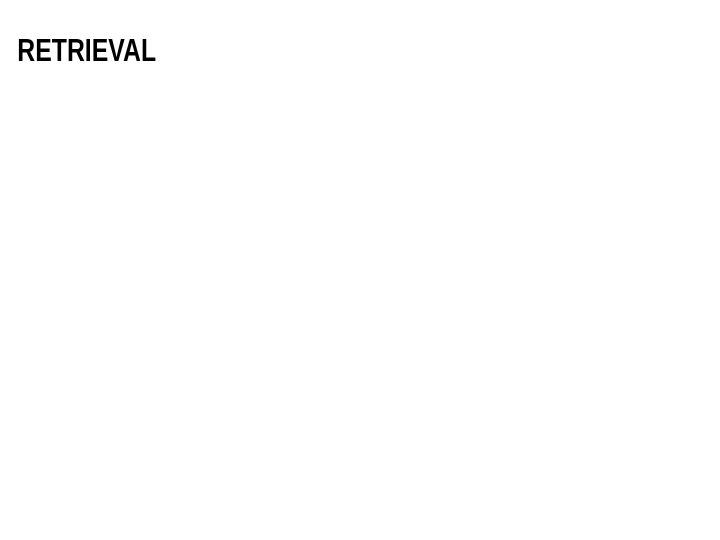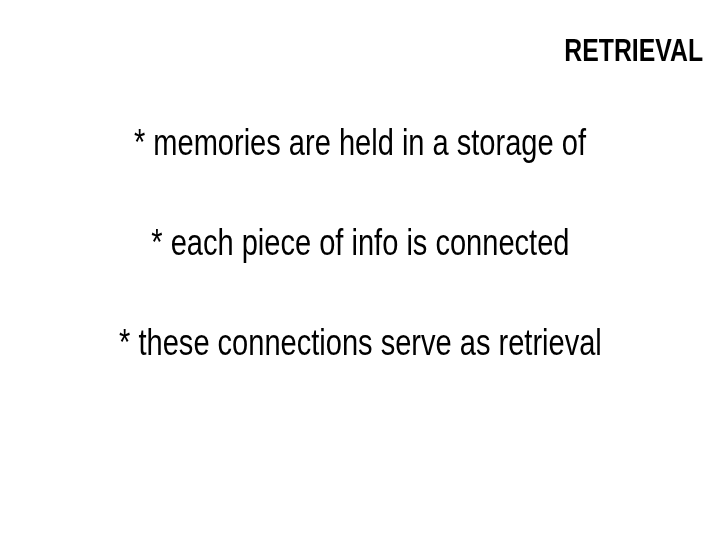--- a/index.html
+++ b/index.html
@@ -22,21 +22,21 @@
     background: #ffffff;
     box-sizing: border-box;
   }
 
   
   #slide-title {
     position: absolute;
     left: 0;
     top: 33px;
     width: 720px;
-    text-align: right;
+    text-align: left;
     color: #000000;
     font-family: "Liberation Sans", sans-serif;
     font-weight: bold;
     font-size: 31px;
     line-height: 36px;
     letter-spacing: 0px;
     white-space: nowrap;
   }
   #slide-title .cond {
     display: inline-block;
@@ -79,25 +79,22 @@
 </style>
 </head>
 <body style="background: rgb(255, 255, 255);">
 
 <div id="slide" style="background: rgb(255, 255, 255); color: rgb(0, 0, 0);">
 
   <div id="slide-title"><span class="cond">RETRIEVAL</span></div>
 
   <div id="slide-body">
 
-    <div class="bullet-line"><span class="cond">* memories are held in a storage of</span></div>
 
     <div class="spacer-line"></div>
 
-    <div class="bullet-line"><span class="cond">* each piece of info is connected</span></div>
 
     <div class="spacer-line"></div>
 
-    <div class="bullet-line"><span class="cond">* these connections serve as retrieval</span></div>
 
   </div>
 
 </div>
 
 </body></html>

